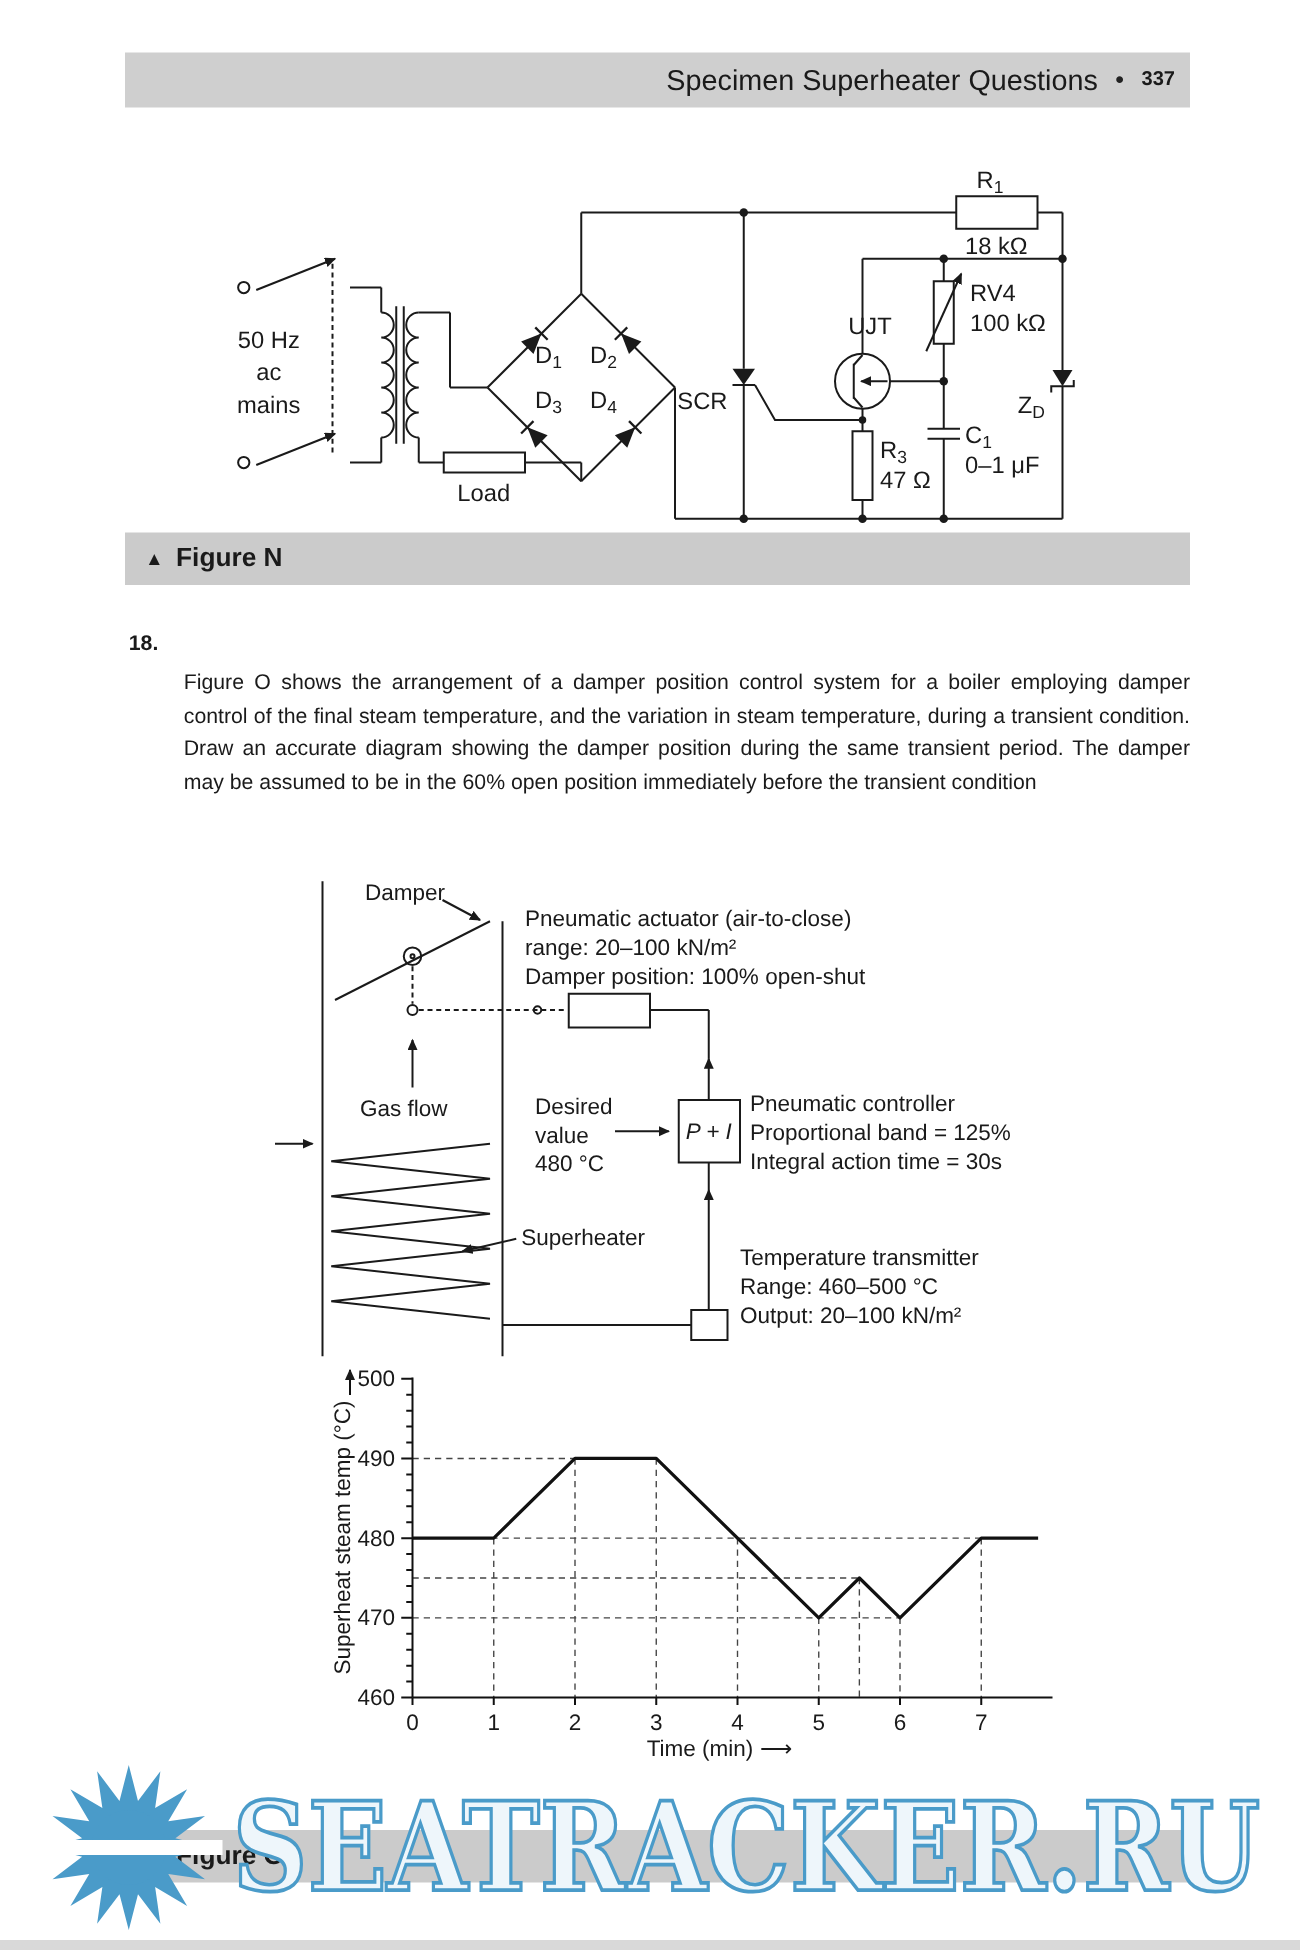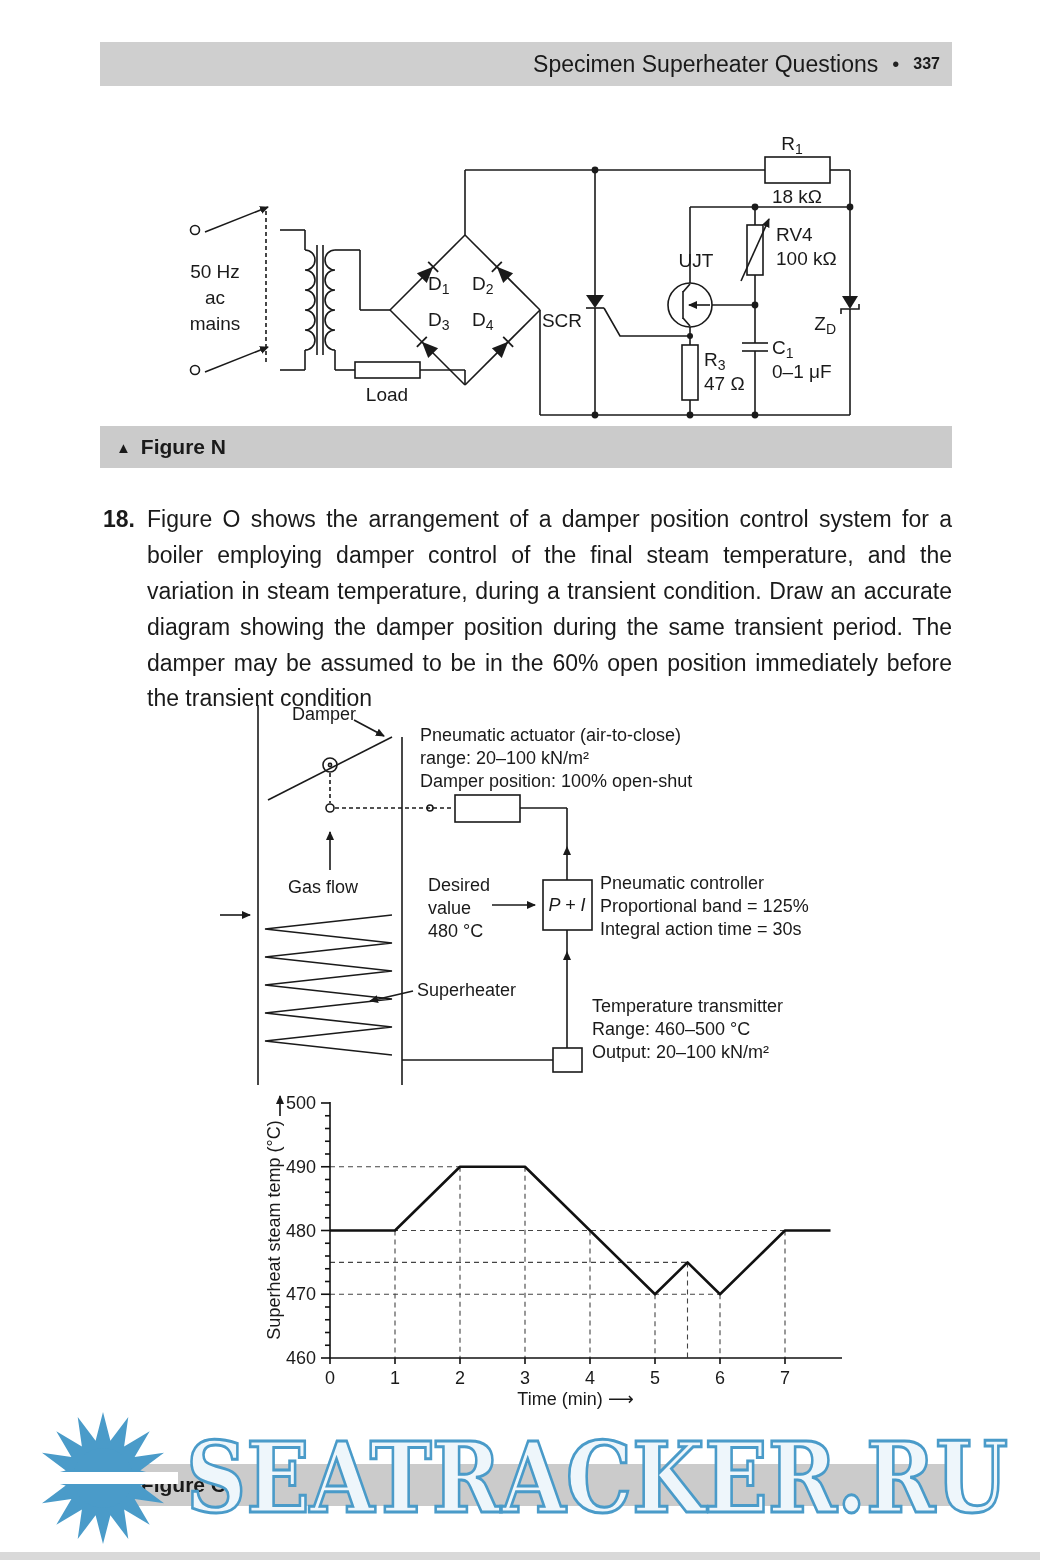--- a/index.html
+++ b/index.html
@@ -24,24 +24,24 @@
   .caption-bar {
     position:absolute; left:100px; width:852px; height:42px;
     background:#cbcbcb; display:flex; align-items:center; padding-left:16px;
     font-weight:bold; font-size:21px; gap:10px;
   }
   .caption-bar .tri { font-size:15px; }
 
   
   .question {
     position:absolute; left:103px; top:502px; width:849px;
-    display:flex; font-size:23px; line-height:1.56;
+    display:flex; font-size:17px; line-height:1.56;
   }
   .question .qnum { font-weight:bold; width:44px; flex:none; }
-  .question .qtext { flex:1; text-align:justify; }
+  .question .qtext { flex:1; text-align:justify;margin-top:31px; }
 
   
   svg { position:absolute; }
   .wire line, .wire path, .wire polyline, .wire polygon, .wire circle, .wire rect { stroke:#1a1a1a; stroke-width:1.6; fill:none; }
   .wire polygon.fill { fill:#1a1a1a; stroke:none; }
   .box { fill:#ffffff; stroke:#1a1a1a; stroke-width:1.6; }
   .dot { fill:#1a1a1a; stroke:none; }
   .mdash { stroke-dasharray:4 3; stroke-width:1.4; }
   text { fill:#1a1a1a; stroke:none; }
   .lbl { font-size:19px; }

